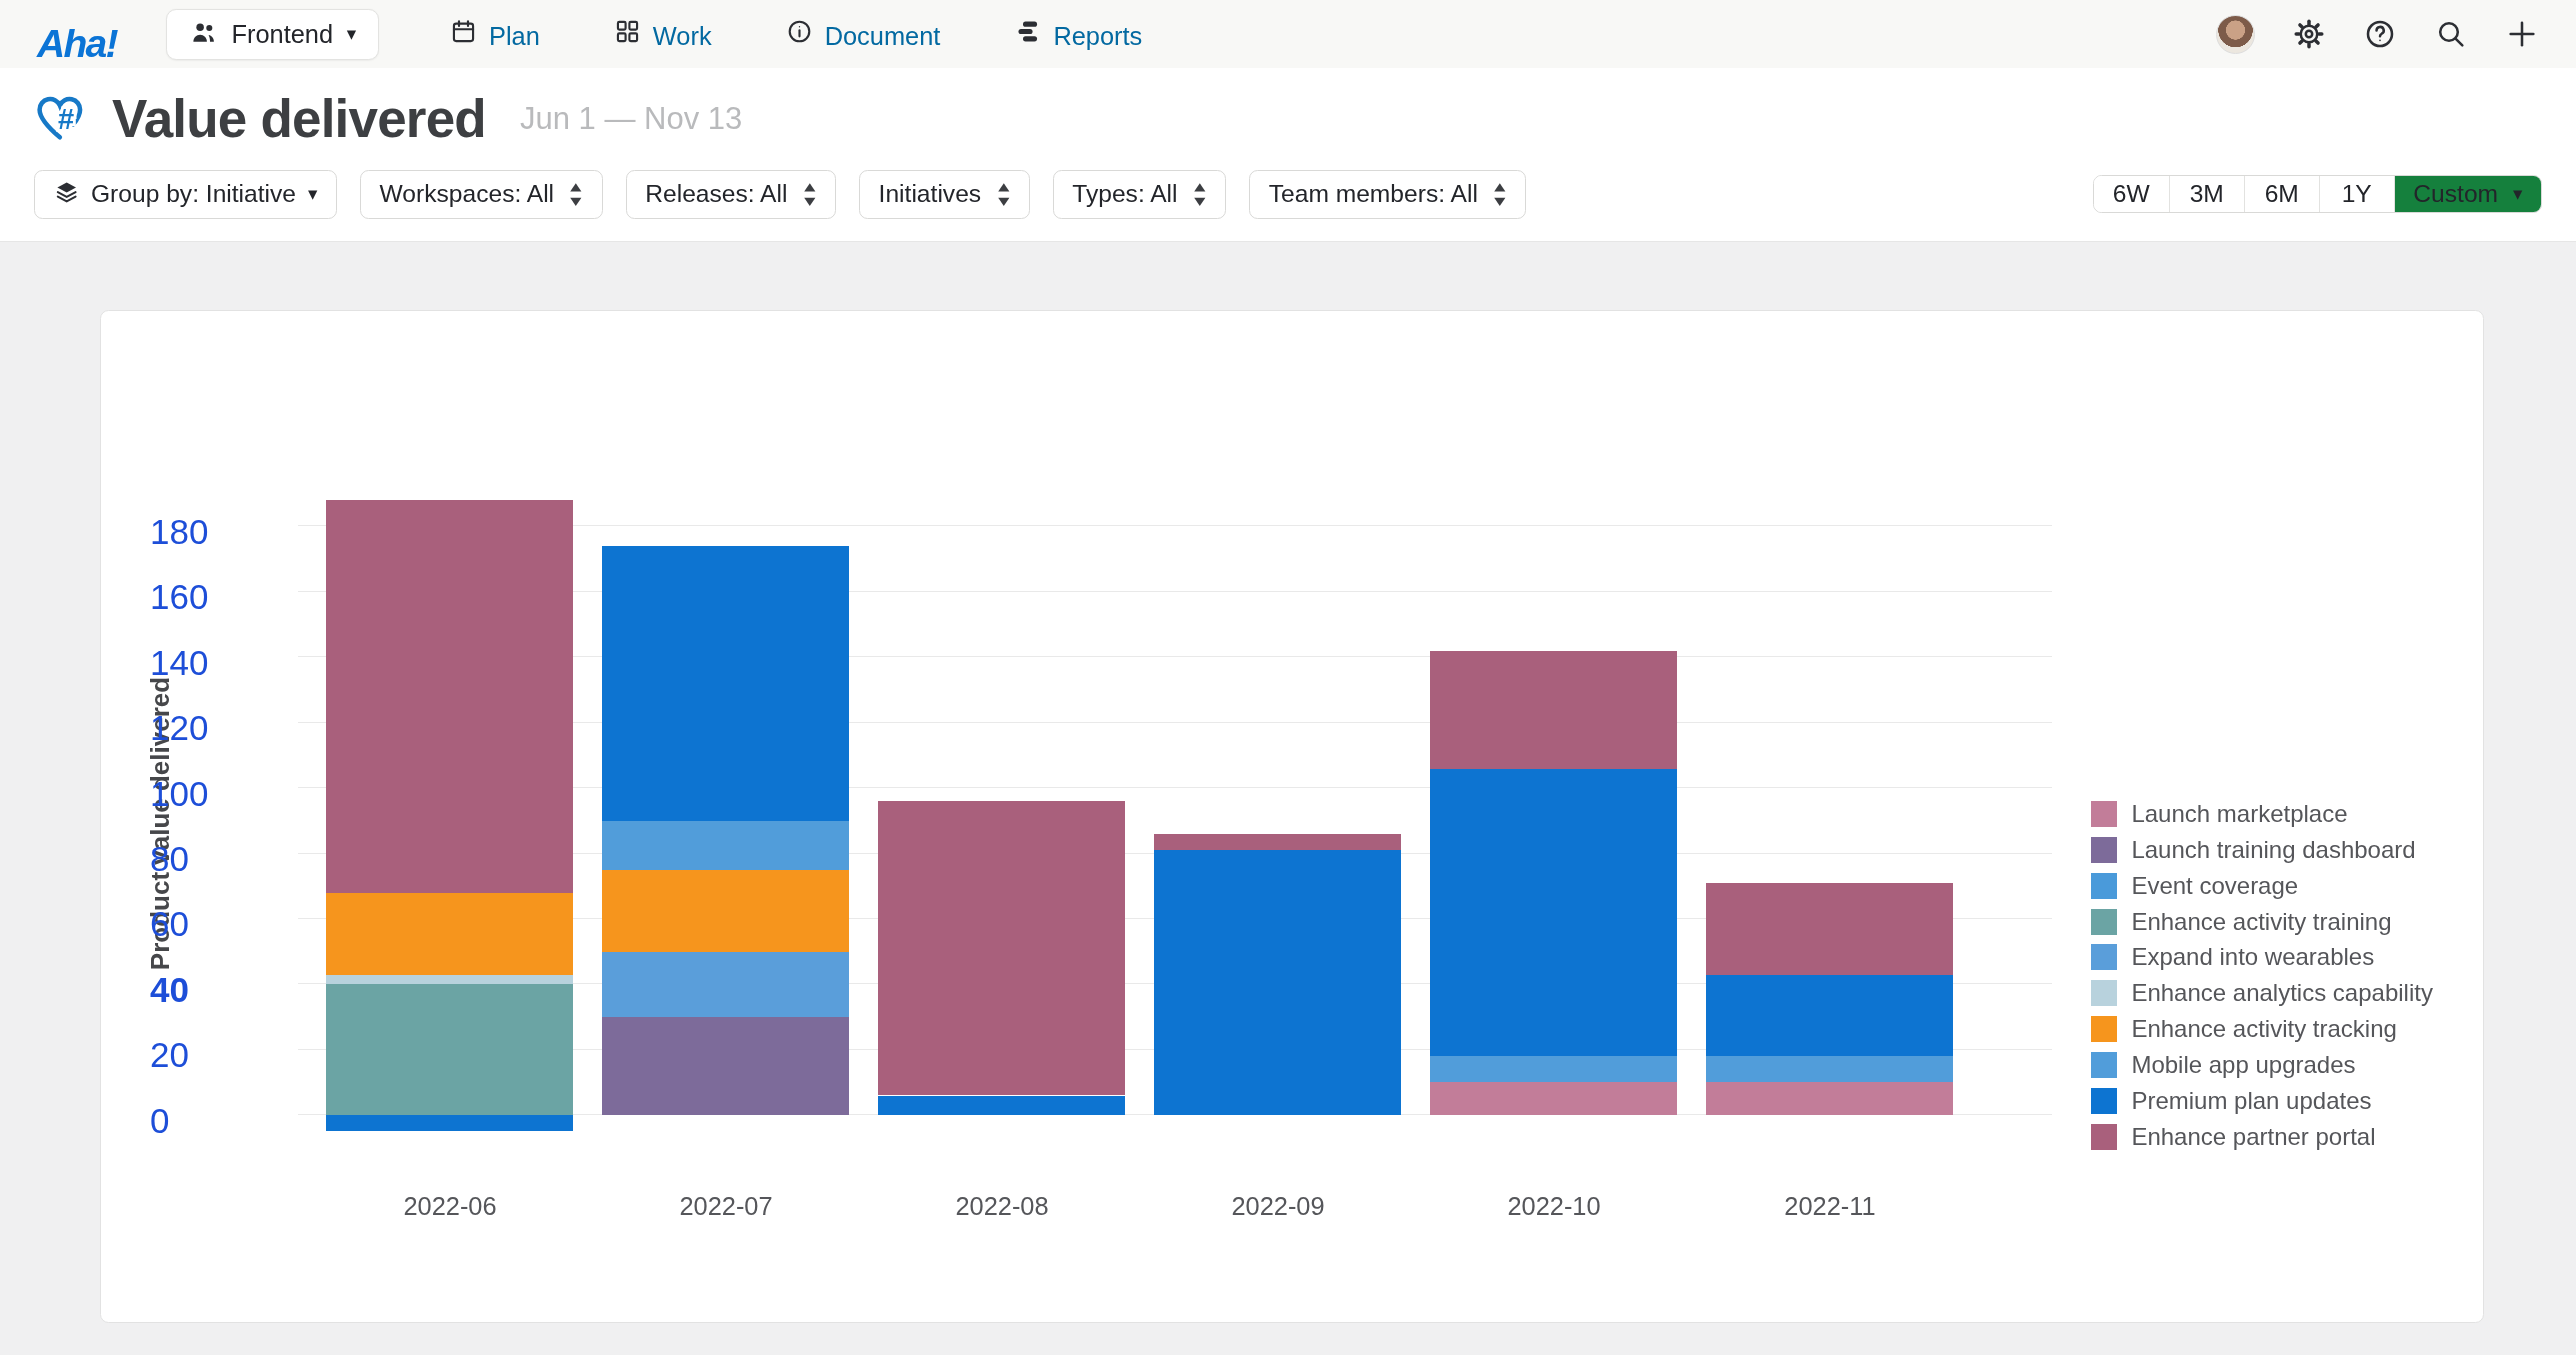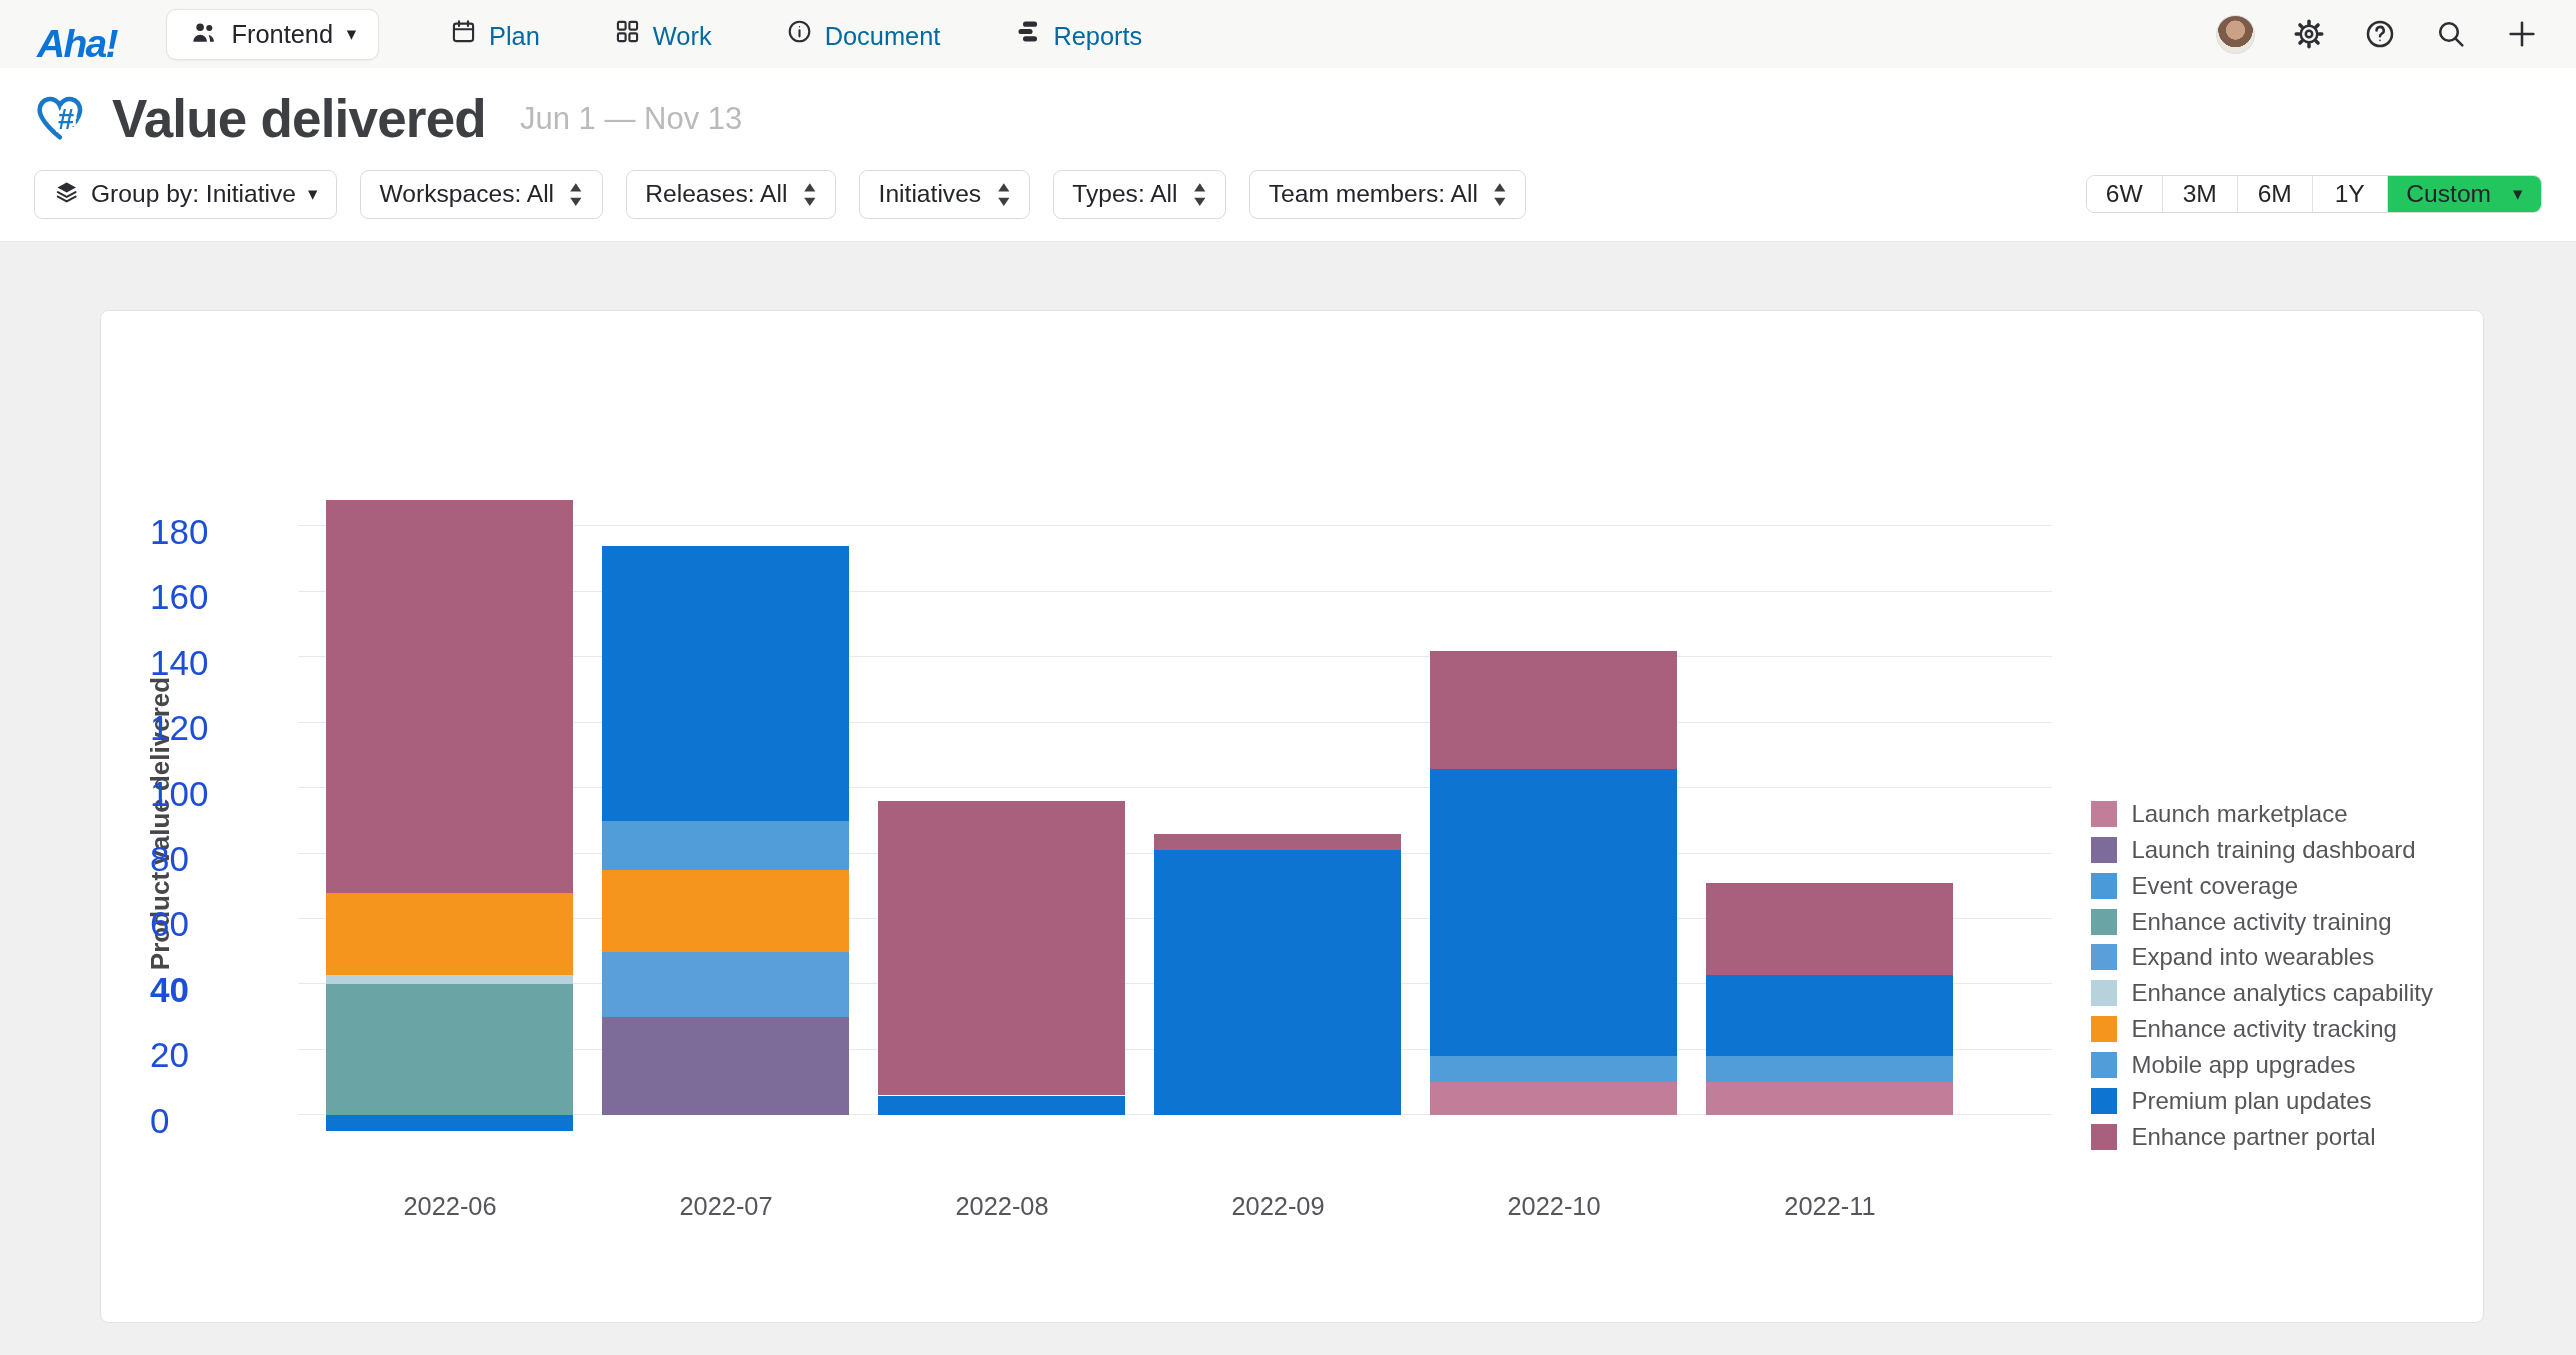--- a/index.html
+++ b/index.html
@@ -26,21 +26,21 @@
   .page-title { font-size:53px; font-weight:700; color:#3d3f42; letter-spacing:-0.8px; }
   .date-range { font-size:31px; color:#b9babc; margin-left:12px; }
 
   
   .filter-row { display:flex; align-items:center; padding:12px 34px 22px 34px; border-bottom:1.7px solid #e6e6e6; background:#fff; }
   .chip { display:flex; align-items:center; gap:12px; background:#fff; border:1.7px solid #d9d9d7; border-radius:8.5px; height:49px; padding:0 18.6px; margin-right:23px; font-size:24.6px; color:#23252a; cursor:pointer; white-space:nowrap; }
   .stepper { display:flex; flex-direction:column; gap:1.7px; margin-left:3.4px; }
   .seg-group { margin-left:auto; display:flex; border:1.7px solid #d9d9d7; border-radius:8.5px; overflow:hidden; height:38px; }
   .seg-btn { display:flex; align-items:center; justify-content:center; min-width:75px; padding:0 18.6px; font-size:24.6px; color:#23252a; background:#fff; border-left:1.7px solid #e2e2e0; cursor:pointer; }
   .seg-btn:first-child { border-left:none; }
-  .seg-btn.selected { background:#22c55e; gap:22px;text-align:right; }
+  .seg-btn.selected { background:#15803d; gap:15px;text-align:right; }
 
   
   .main { padding:68px 92px 44px 100px; }
   .chart-card { position:relative; width:2384px; height:1013px; background:#fff; border:1.7px solid #e2e2e2; border-radius:8.5px; }
   .gridline { position:absolute; height:1.7px; background:#e9e9e9; }
   .ytick { position:absolute; width:136px; font-size:35px; color:#1d4ed8; }
   .xtick { position:absolute; width:254px; text-align:center; font-size:25.4px; color:#55565a; }
   .bar-seg { position:absolute; }
   .ylabel { position:absolute; left:-178px; top:497px; width:475px; text-align:center; transform:rotate(-90deg); font-size:26px; font-weight:700; color:#46474a; }
   .legend-item { position:absolute; display:flex; align-items:center; gap:14.4px; height:27px; }

